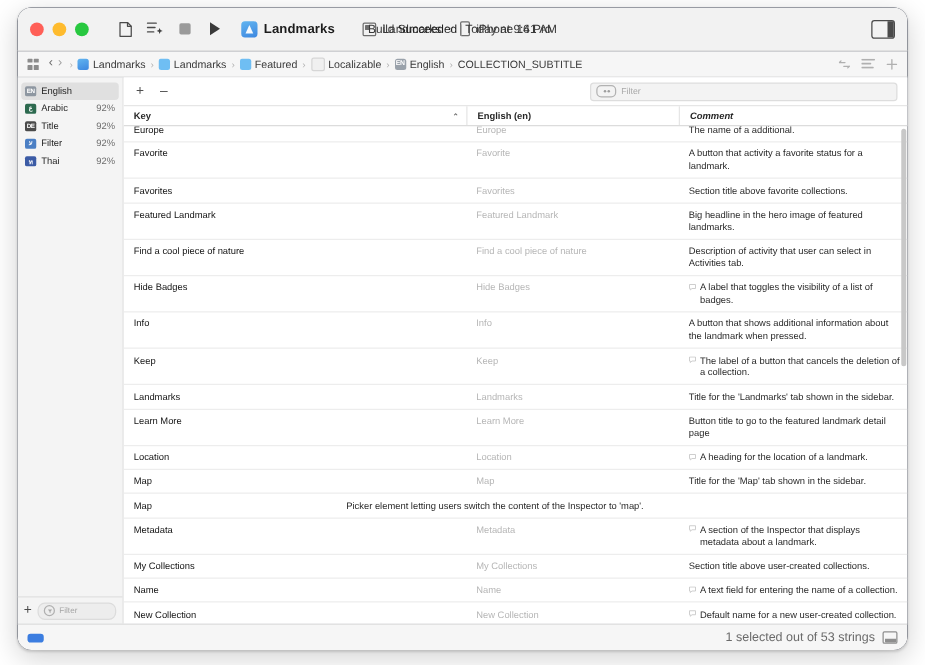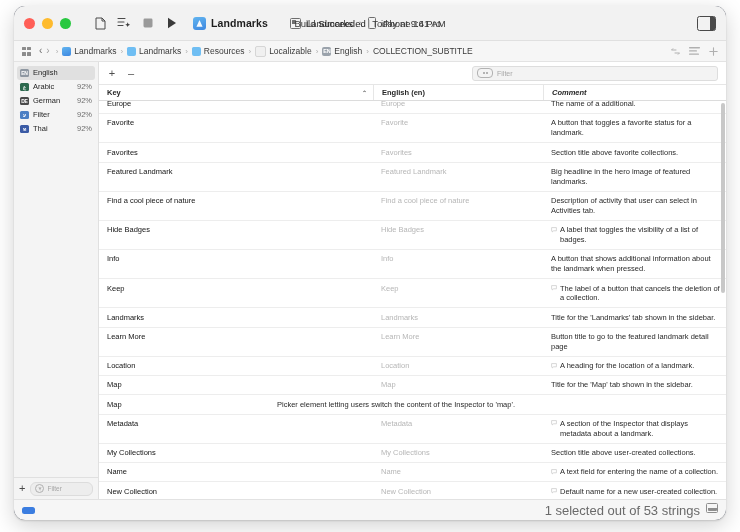--- a/index.html
+++ b/index.html
@@ -421,22 +421,23 @@
     align-items: center;
   }
   .sb-tag {
     width: 13px; height: 7px;
     background: #3b7de0;
     border-radius: 2.5px;
   }
   .sb-right {
     margin-left: auto;
     display: flex;
+    align-items: center;
     gap: 6px;
-    font-size: 13px;
+    font-size: 10px;
     color: #6a6a6a;
   }
   .sb-panel-ico {
     width: 10px; height: 8px;
     border: .9px solid #8e8e8e;
     border-radius: 1.5px;
     position: relative;
   }
   .sb-panel-ico::after {
     content:"";
@@ -530,21 +531,21 @@
 
       <span class="crumb-sep">›</span>
       <span class="crumb">
         <span class="ci folder"></span>
         <span>Landmarks</span>
       </span>
 
       <span class="crumb-sep">›</span>
       <span class="crumb">
         <span class="ci folder"></span>
-        <span>Resources</span>
+        <span>Featured</span>
       </span>
 
       <span class="crumb-sep">›</span>
       <span class="crumb">
         <span class="ci loc"></span>
         <span>Localizable</span>
       </span>
 
       <span class="crumb-sep">›</span>
       <span class="crumb">
@@ -587,21 +588,21 @@
             <span class="lang-name">English</span>
             <span class="lang-pct"></span>
           </div>
           <div class="lang-row">
             <span class="flag ar">ع</span>
             <span class="lang-name">Arabic</span>
             <span class="lang-pct">92%</span>
           </div>
           <div class="lang-row">
             <span class="flag de">DE</span>
-            <span class="lang-name">German</span>
+            <span class="lang-name">Title</span>
             <span class="lang-pct">92%</span>
           </div>
           <div class="lang-row">
             <span class="flag he">ע</span>
             <span class="lang-name">Filter</span>
             <span class="lang-pct">92%</span>
           </div>
           <div class="lang-row">
             <span class="flag th">ท</span>
             <span class="lang-name">Thai</span>
@@ -655,21 +656,21 @@
                 <div class="cell c-key">Europe</div>
                 <div class="cell c-en">Europe</div>
                 <div class="cell c-comment">
                   <span class="txt">The name of a additional.</span>
                 </div>
               </div>
               <div class="row">
                 <div class="cell c-key">Favorite</div>
                 <div class="cell c-en">Favorite</div>
                 <div class="cell c-comment">
-                  <span class="txt">A button that toggles a favorite status for a landmark.</span>
+                  <span class="txt">A button that activity a favorite status for a landmark.</span>
                 </div>
               </div>
               <div class="row">
                 <div class="cell c-key">Favorites</div>
                 <div class="cell c-en">Favorites</div>
                 <div class="cell c-comment">
                   <span class="txt">Section title above favorite collections.</span>
                 </div>
               </div>
               <div class="row">

